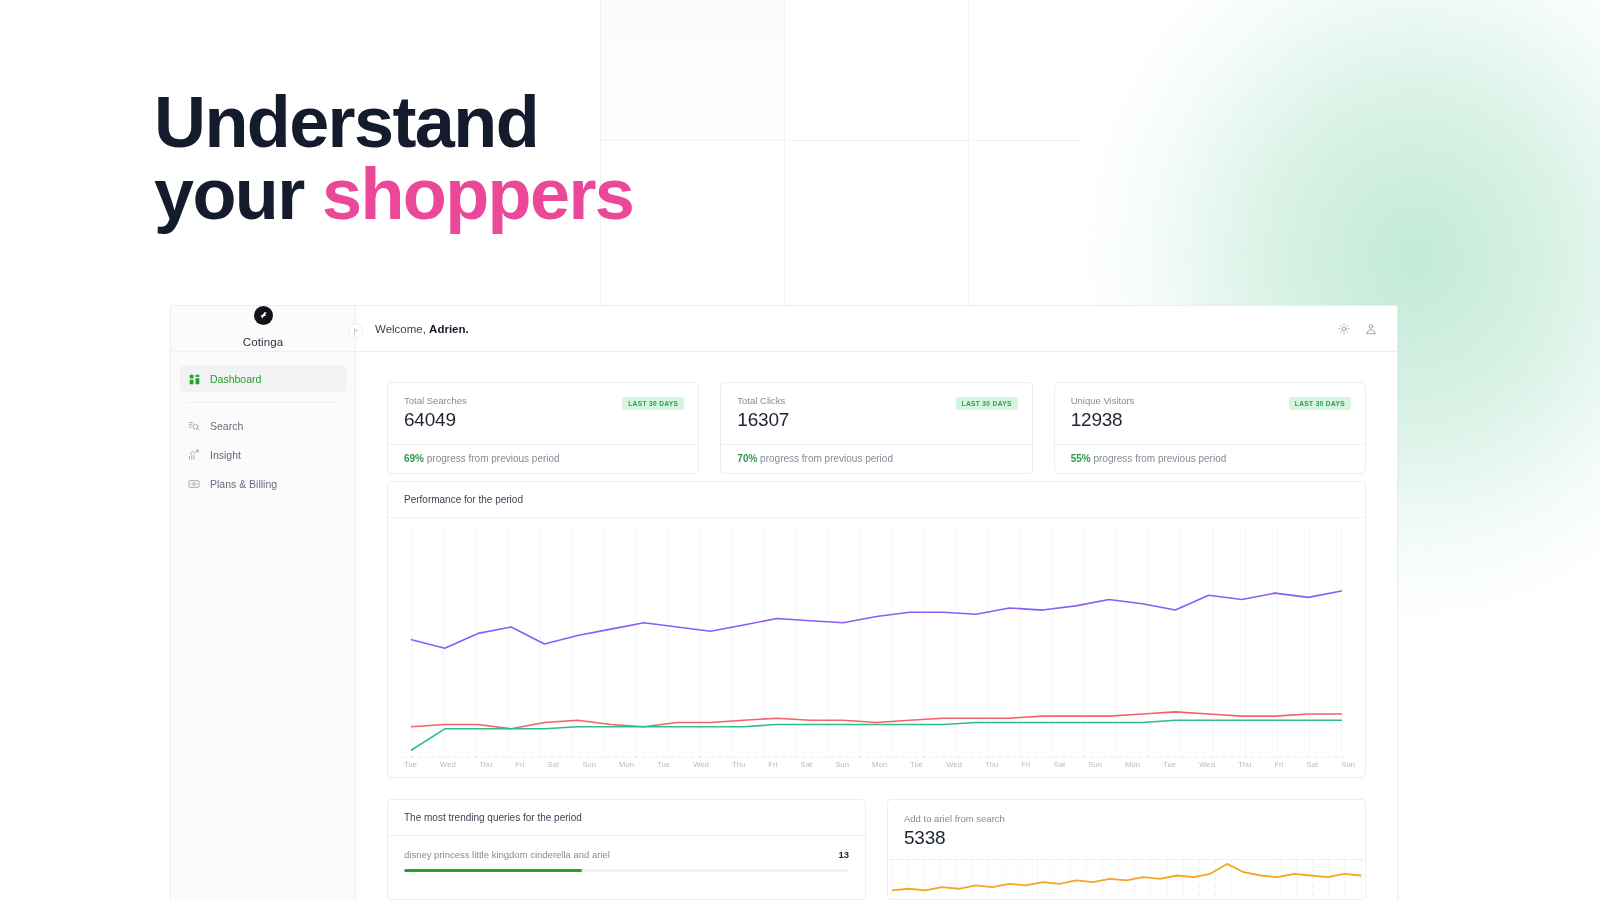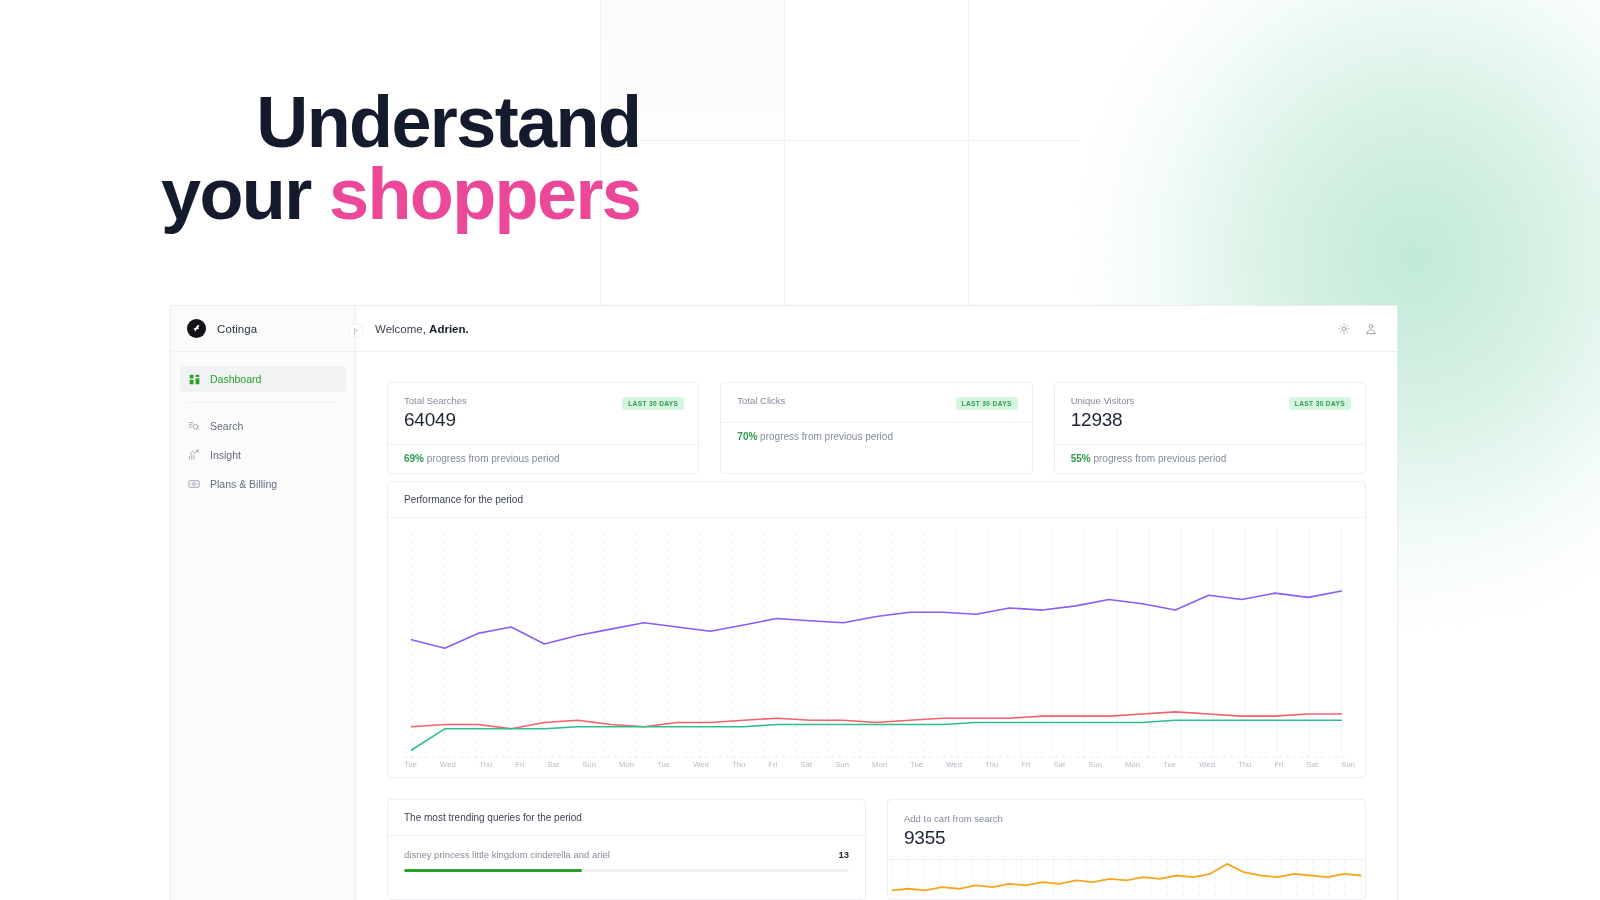--- a/index.html
+++ b/index.html
@@ -54,28 +54,27 @@
   .bg-soft-square {
     position: absolute;
     left: 600px; top: 0; width: 184px; height: 140px;
     background: linear-gradient(180deg, #fafbfb 0%, #fdfdfd 100%);
     pointer-events: none;
   }
 
   
   .hero {
     position: absolute;
-    left: 161px;
+    left: 154px;
     top: 86px;
     font-size: 72px;
     line-height: 1.0;
     font-weight: 700;
     letter-spacing: -1.6px;
     color: #141b2d;
-    text-align: right;
   }
   .hero .line { display: block; }
   .hero .accent { color: #ec4899; }
 
   
   .app-window {
     position: absolute;
     left: 170px;
     top: 305px;
     width: 1228px;
@@ -99,20 +98,21 @@
     flex-direction: column;
   }
   .brand {
     height: 46px;
     display: flex;
     align-items: center;
     gap: 11px;
     padding: 0 16px;
     border-bottom: 1px solid #f0f1f3;
     position: relative;
+    flex-direction: column;
   }
   .brand-logo {
     width: 19px; height: 19px; border-radius: 50%;
     background: #111318;
     display: flex; align-items: center; justify-content: center;
     flex-shrink: 0;
   }
   .brand-name {
     font-size: 11.5px;
     color: #2b3245;
@@ -456,20 +456,21 @@
               <div class="badge">LAST 30 DAYS</div>
             </div>
             <div class="stat-foot">
               <span class="pct">69%</span><span> progress from previous period</span>
             </div>
           </div>
 
           <div class="stat-card">
             <div class="stat-top">
               <div class="stat-label">Total Clicks</div>
+              <div class="stat-value">16307</div>
               <div class="badge">LAST 30 DAYS</div>
             </div>
             <div class="stat-foot">
               <span class="pct">70%</span><span> progress from previous period</span>
             </div>
           </div>
 
           <div class="stat-card">
             <div class="stat-top">
               <div class="stat-label">Unique Visitors</div>
@@ -567,22 +568,22 @@
                 <span class="query-count">13</span>
               </div>
               <div class="progress-track">
                 <div class="progress-fill" id="q0-fill" style="width: 40%;"></div>
               </div>
             </div>
           </div>
 
           <div class="bpanel">
             <div class="cart-head">
-              <div class="cart-label">Add to cart from search</div>
-              <div class="cart-value">9355</div>
+              <div class="cart-label">Add to ariel from search</div>
+              <div class="cart-value">5338</div>
             </div>
             <div class="cart-chart">
               <svg class="chart-svg" id="cart-chart" viewBox="0 0 1000 40" preserveAspectRatio="none" aria-hidden="true">
                   <line x1="8" x2="8" y1="0" y2="40" stroke="#e9ebee" stroke-width="1" stroke-dasharray="3 5" vector-effect="non-scaling-stroke"></line>
                   <line x1="41.93103448275862" x2="41.93103448275862" y1="0" y2="40" stroke="#e9ebee" stroke-width="1" stroke-dasharray="3 5" vector-effect="non-scaling-stroke"></line>
                   <line x1="75.86206896551724" x2="75.86206896551724" y1="0" y2="40" stroke="#e9ebee" stroke-width="1" stroke-dasharray="3 5" vector-effect="non-scaling-stroke"></line>
                   <line x1="109.79310344827586" x2="109.79310344827586" y1="0" y2="40" stroke="#e9ebee" stroke-width="1" stroke-dasharray="3 5" vector-effect="non-scaling-stroke"></line>
                   <line x1="143.72413793103448" x2="143.72413793103448" y1="0" y2="40" stroke="#e9ebee" stroke-width="1" stroke-dasharray="3 5" vector-effect="non-scaling-stroke"></line>
                   <line x1="177.65517241379308" x2="177.65517241379308" y1="0" y2="40" stroke="#e9ebee" stroke-width="1" stroke-dasharray="3 5" vector-effect="non-scaling-stroke"></line>
                   <line x1="211.58620689655172" x2="211.58620689655172" y1="0" y2="40" stroke="#e9ebee" stroke-width="1" stroke-dasharray="3 5" vector-effect="non-scaling-stroke"></line>

